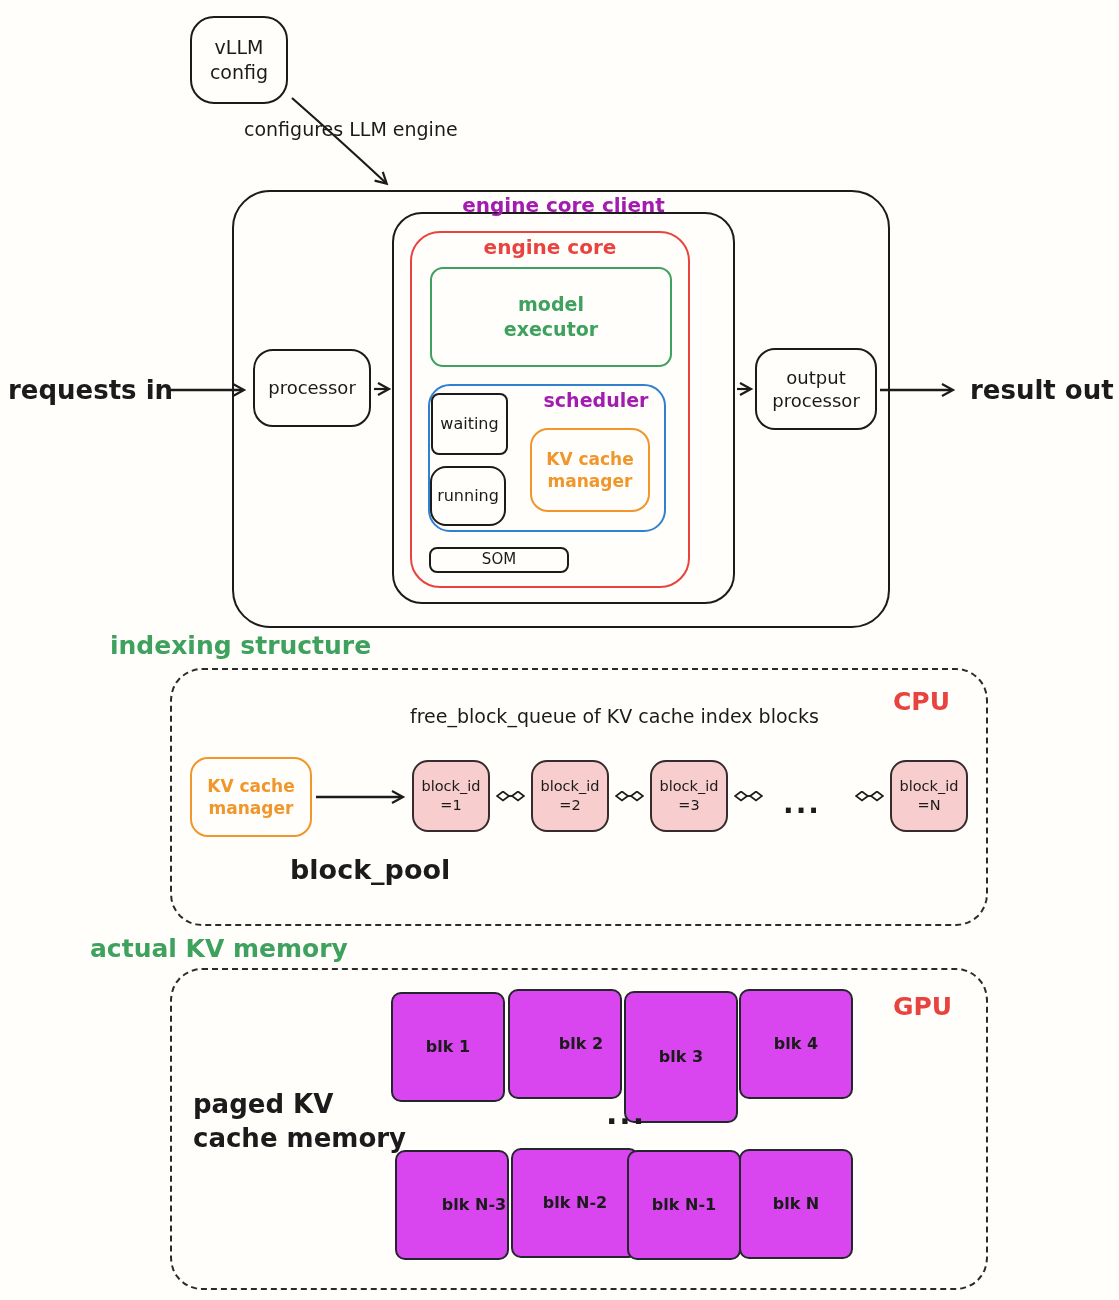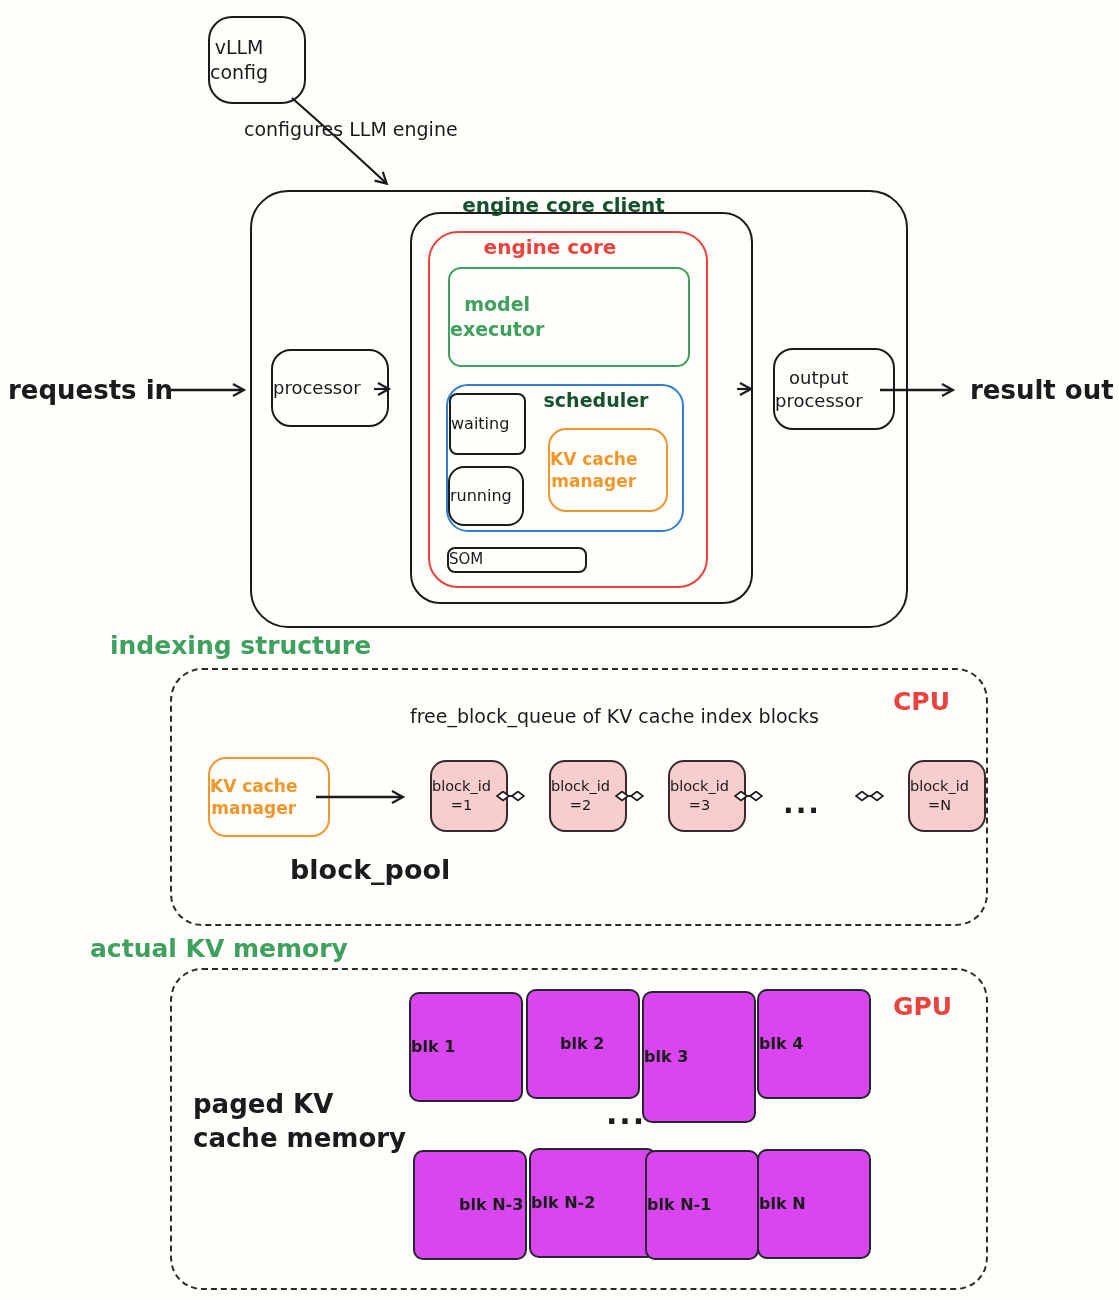--- a/index.html
+++ b/index.html
@@ -4,27 +4,27 @@
 <style>
   * { margin:0; padding:0; box-sizing:border-box; }
   html,body { background:#ffffff; }
   .canvas {
     position:relative; width:1119px; height:1300px;
     background:#fffefb; overflow:hidden;
     font-family:"DejaVu Sans","Liberation Sans",sans-serif;
     color:#1b1b1b;
   }
   .node {
-    position:absolute; display:flex; align-items:center; 
-    text-align:center; border:2.4px solid #1b1b1b; background:transparent;margin-left:18px;
+    position:absolute; display:flex; align-items:center; justify-content:center;
+    text-align:center; border:2.4px solid #1b1b1b; background:transparent;
   }
   .node span { white-space:pre-line; line-height:1.3; display:block; }
   .lbl { position:absolute; white-space:pre-line; line-height:1.3; }
   .centerlbl { text-align:center; }
-  .c-blue { color:#14532d; } .c-red { color:#e8433e; }
+  .c-blue { color:#a21caf; } .c-red { color:#e8433e; }
   .c-green { color:#3ea15d; } .c-orange { color:#f0962b; }
   .b-red { border-color:#e8433e; } .b-green { border-color:#3ea15d; }
   .b-blue { border-color:#2f80d0; } .b-orange { border-color:#f0962b; }
   .dashed {
     position:absolute; border:2.3px dashed #2a2a2a; border-radius:32px;
     background:transparent;
   }
   .pink { background:#f8cdcd; border:2.6px solid #372b2c; border-radius:16px; }
   .gray { background:#d946ef; border:2.2px solid #23272b; border-radius:10px;font-weight:bold; }
   .overlay { position:absolute; left:0; top:0; pointer-events:none; }

